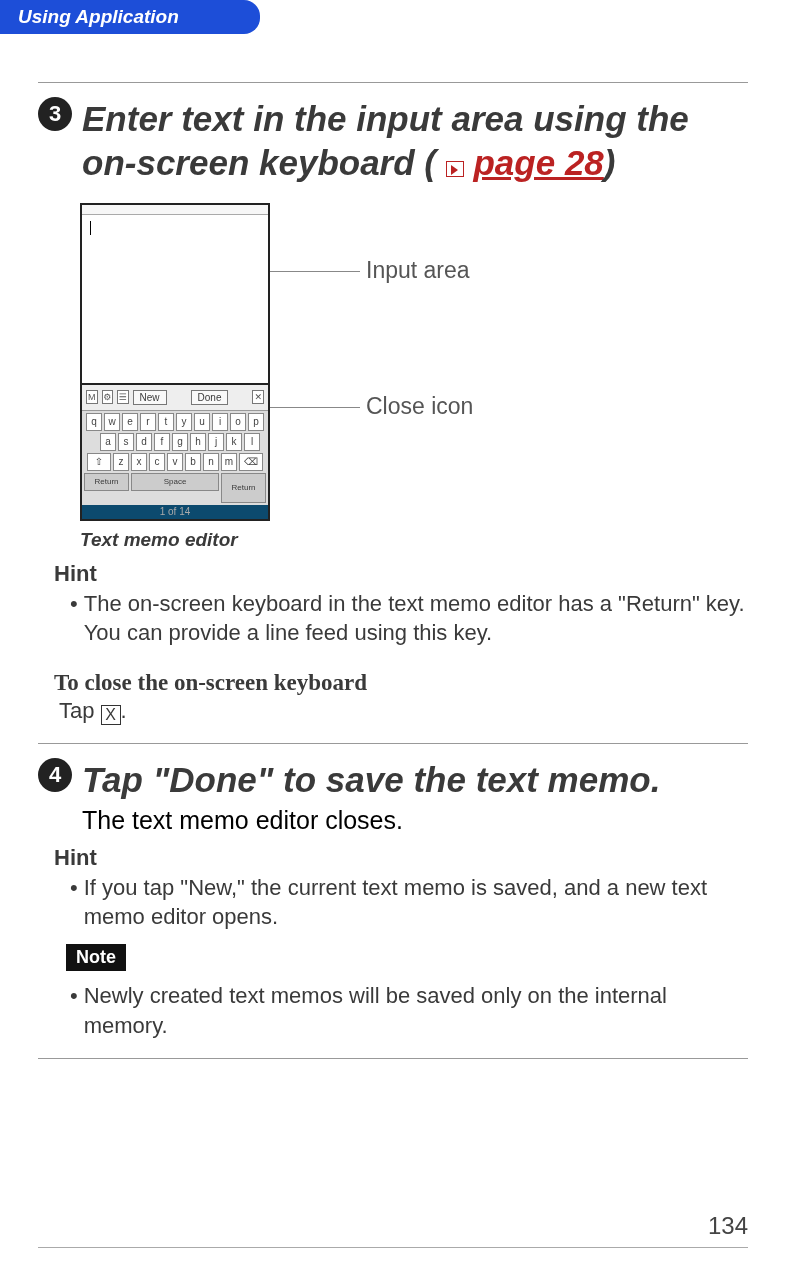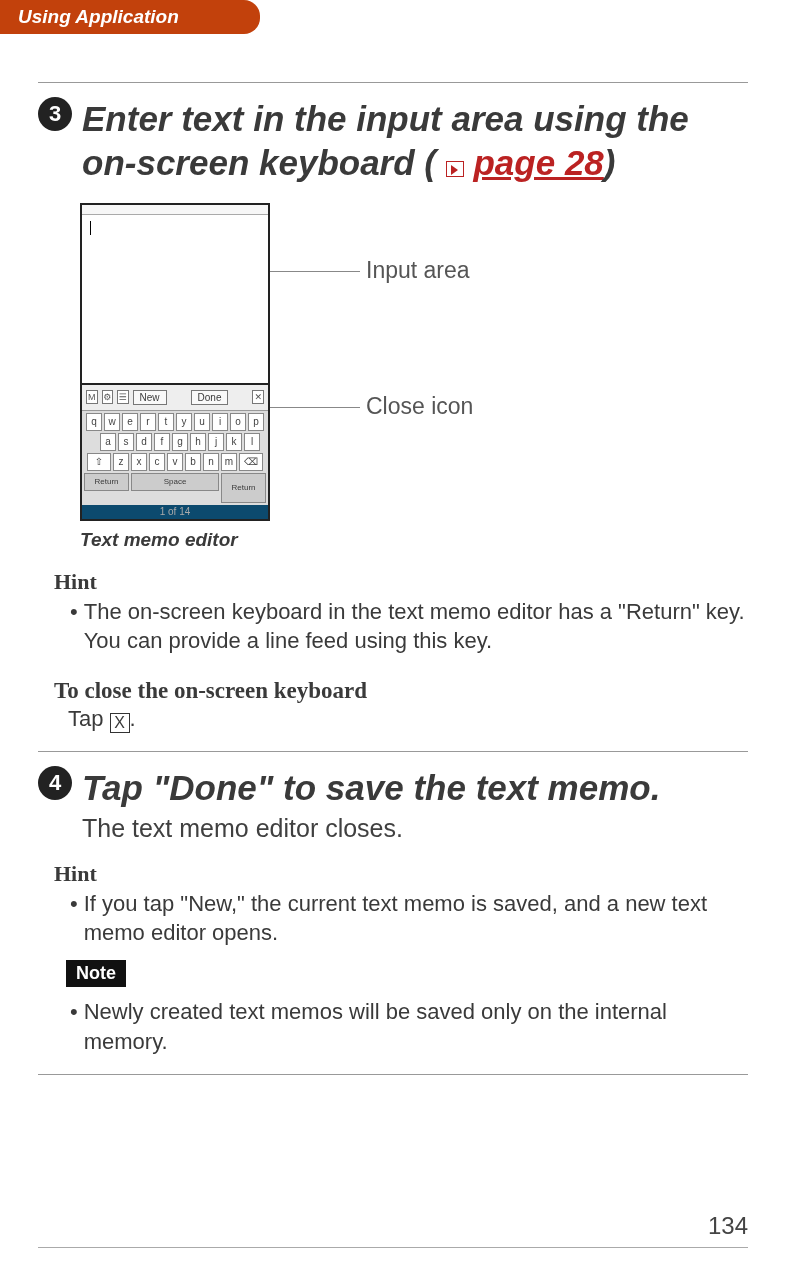--- a/index.html
+++ b/index.html
@@ -5,21 +5,21 @@
   * { box-sizing: border-box; margin: 0; padding: 0; }
   body {
     width: 786px;
     height: 1268px;
     background: #fff;
     font-family: Arial, Helvetica, sans-serif;
     color: #3a3a3a;
     position: relative;
   }
   .header-bar {
-    background: #c2410c;
+    background: #1d4ed8;
     color: #fff;
     padding: 6px 18px;
     font-weight: bold;
     font-style: italic;
     font-size: 19px;
     border-radius: 0 16px 16px 0;
     width: 260px;
   }
   .content { padding: 20px 38px 0 38px; }
   .rule { border-top: 1px solid #999; margin-top: 28px; }
@@ -66,30 +66,30 @@
   .kb-bottom .space{flex:2;background:#ccc;border:1px solid #888;font-size:8px;height:18px;display:flex;align-items:center;justify-content:center;}
   .kb-bottom .ret{flex:1;background:#ccc;border:1px solid #888;font-size:8px;height:30px;display:flex;align-items:center;justify-content:center;}
   .device-footer{height:14px;background:#0c4a6e;color:#aaa;font-size:10px;display:flex;align-items:center;justify-content:center;}
 
   .fig-labels{font-size:23px;color:#555;position:relative;height:300px;width:220px;}
   .lbl-line{position:absolute;height:1px;background:#888;}
   .lbl-text{position:absolute;}
 
   .caption{font-weight:bold; font-style:italic; font-size:19px; margin-left:42px; margin-top:8px;}
 
-  .hint-h{font-family: Liberation Serif, serif; font-weight:900; font-size:22px; margin-top:18px; margin-left:16px;}
+  .hint-h{font-family: Liberation Sans, sans-serif; font-weight:900; font-size:22px; margin-top:10px; margin-left:16px;}
   .bullet{display:flex; gap:6px; margin-left:32px; margin-top:2px; font-size:22px; line-height:1.35;}
   .bullet .dot{font-size:22px; line-height:1.35;}
   .sub-h{font-family: Liberation Serif, serif; font-weight:900; font-size:23px; margin-top:22px; margin-left:16px;}
-  .sub-body{font-size:22px; margin-left:30px; margin-top:2px;}
+  .sub-body{font-size:22px; margin-left:21px; margin-top:2px;}
   .xbox{display:inline-block;border:1.5px solid #333;width:20px;height:20px;text-align:center;line-height:18px;font-size:16px;vertical-align:-2px;}
 
   .rule2{border-top:1px solid #999; margin-top:18px;}
 
-  .step4-body{font-size:25px; margin-left:44px; margin-top:4px; color:#404040;}
+  .step4-body{font-size:25px; margin-left:44px; margin-top:4px; color:#000000;}
 
   .note-badge{display:inline-block;background:#111;color:#fff;font-weight:bold;padding:3px 10px;font-size:18px;margin-left:28px;margin-top:12px;}
 
   .pagenum{position:absolute; bottom:28px; right:38px; font-size:24px; color:#444;}
   .bottom-rule{position:absolute; bottom:20px; left:38px; right:38px; border-top:1px solid #aaa;}
 </style>
 </head>
 <body>
 
 <div class="header-bar">Using Application</div>

